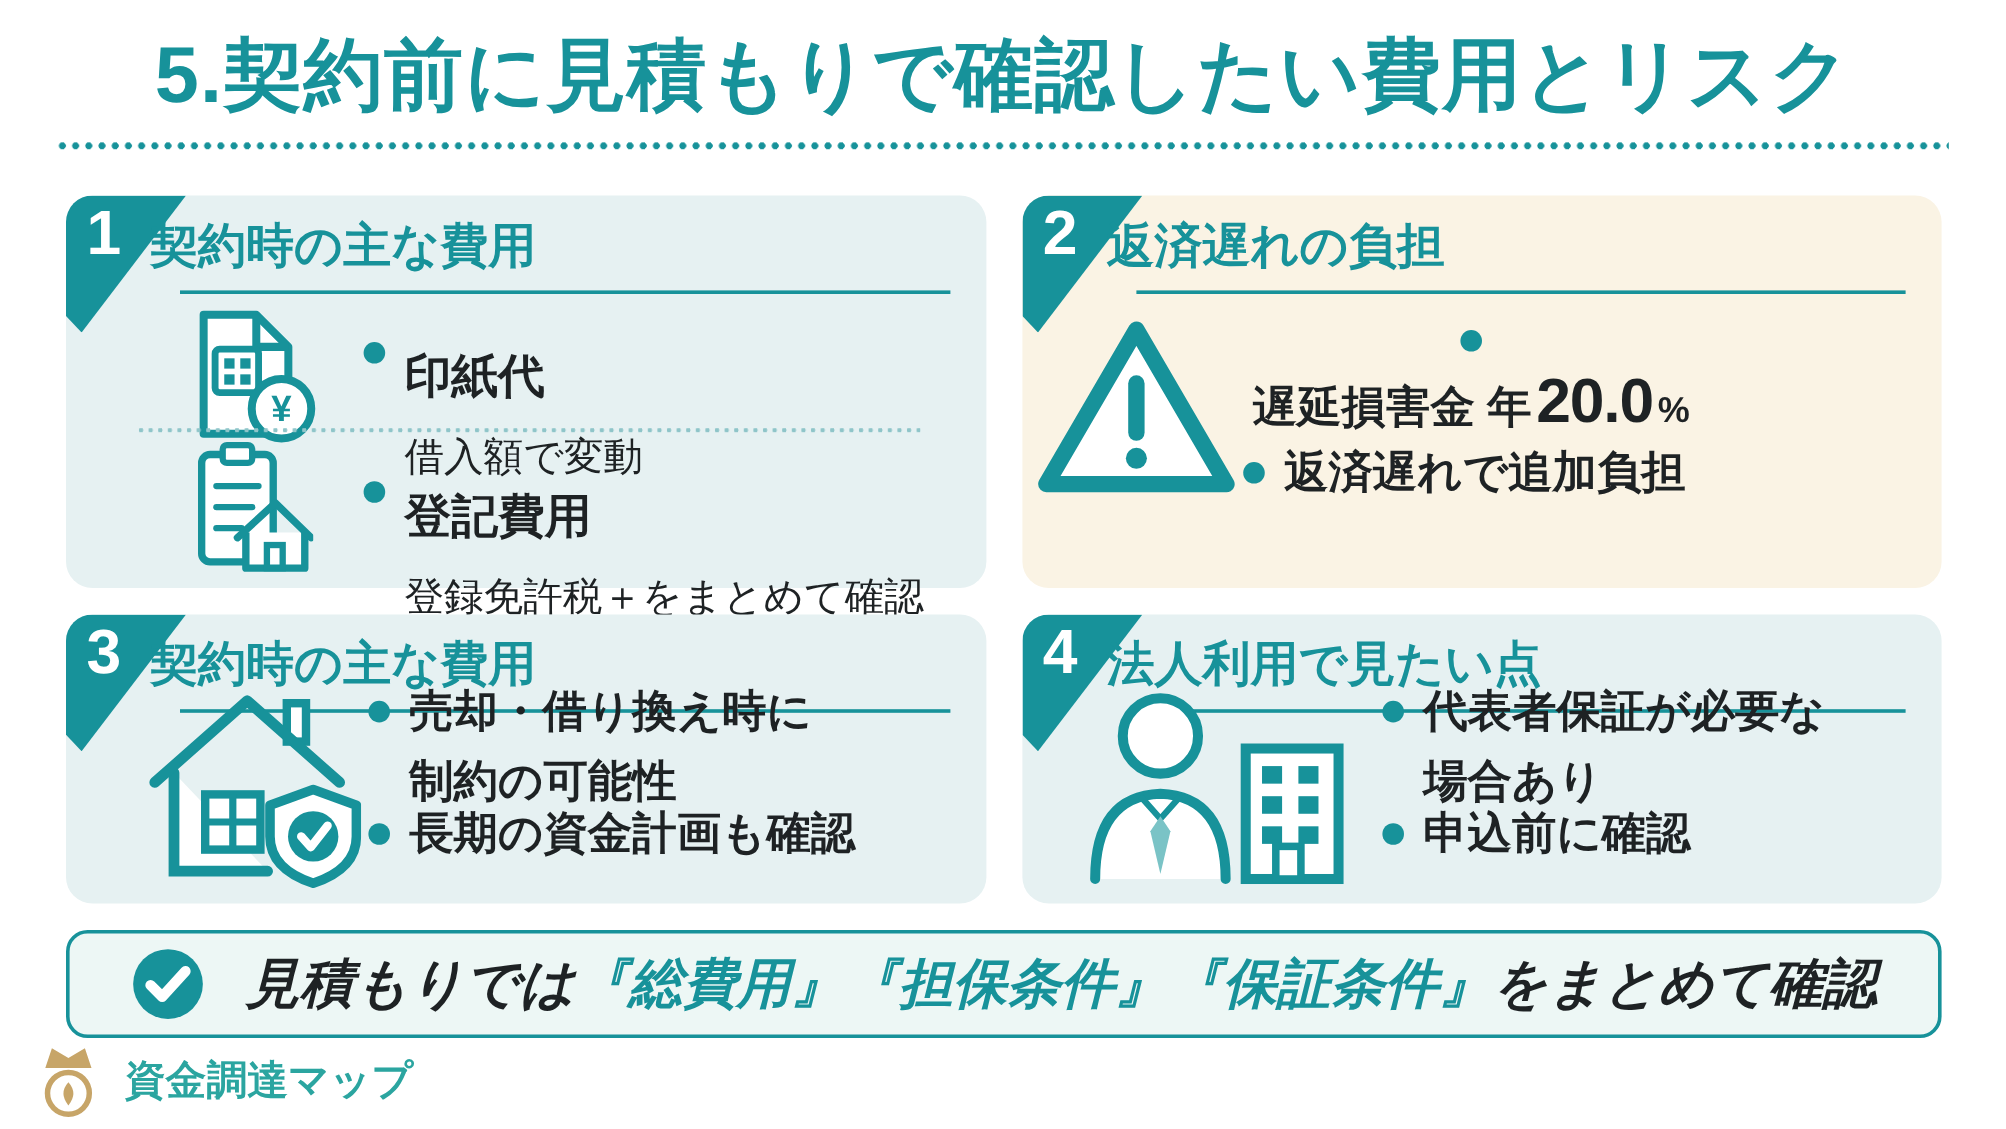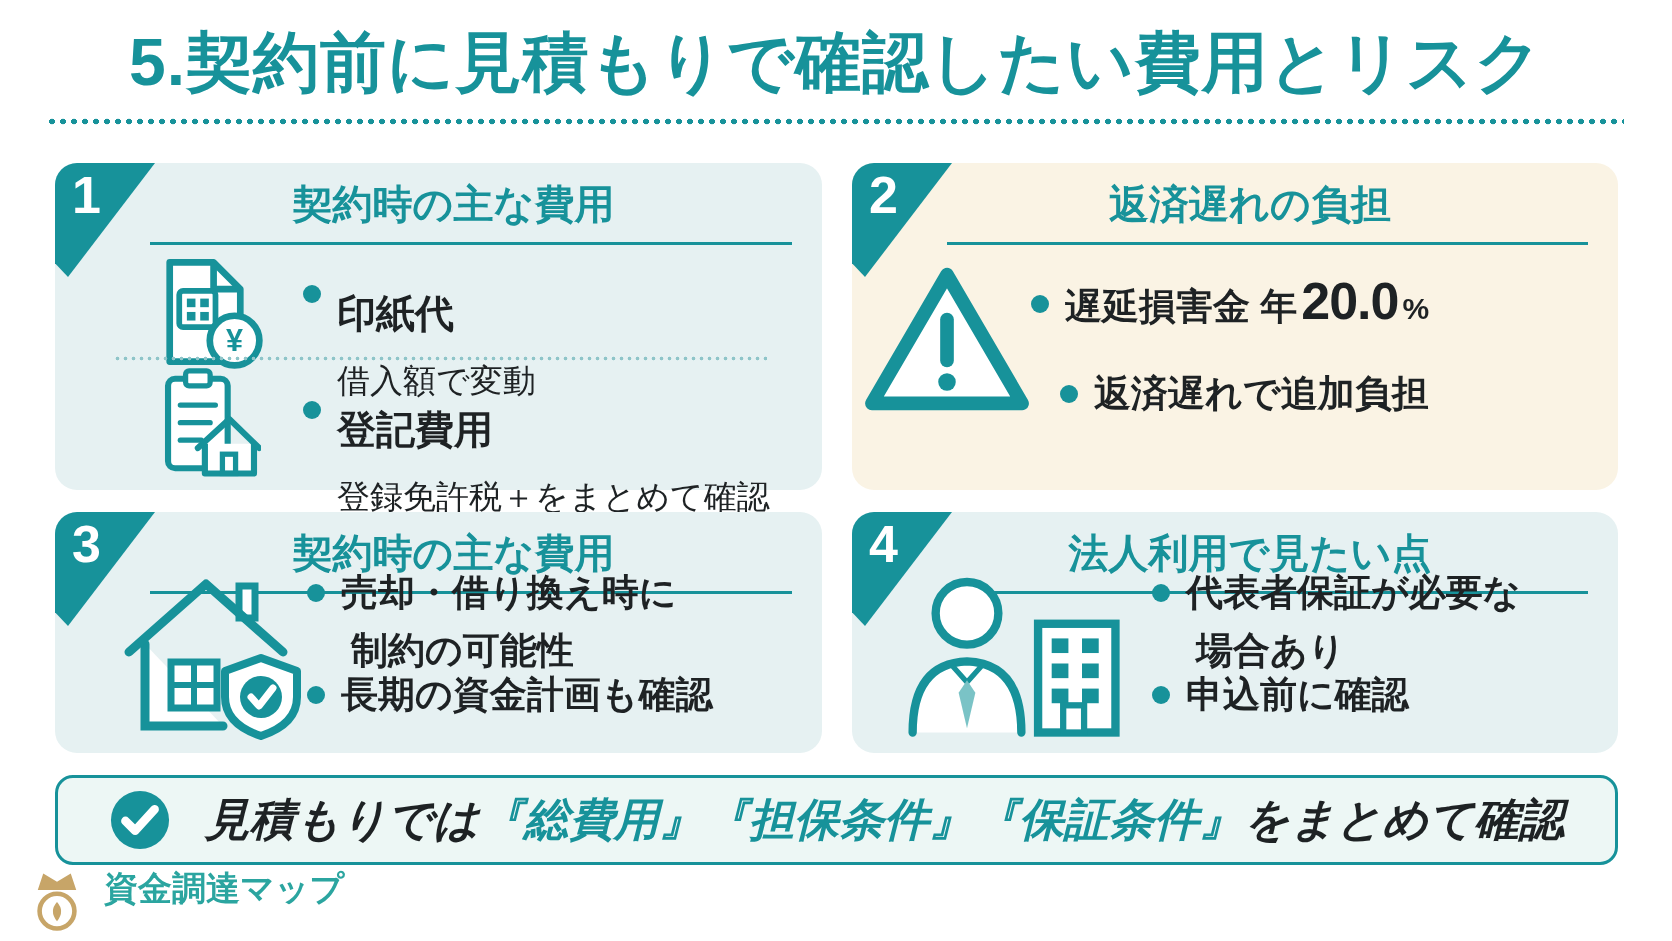--- a/index.html
+++ b/index.html
@@ -32,45 +32,45 @@
   #card1{left:55px;top:163px;width:767px;height:327px;}
   #card2{left:852px;top:163px;width:766px;height:327px;}
   #card3{left:55px;top:512px;width:767px;height:241px;}
   #card4{left:852px;top:512px;width:766px;height:241px;}
   .badge{
     position:absolute;top:0;left:0;width:100px;height:114px;background:var(--teal);
     clip-path:polygon(0 0,100% 0,13% 100%,0 88%);border-top-left-radius:22px;
   }
   .badge span{position:absolute;top:2px;left:17px;font-size:52px;font-weight:800;color:#fff;}
   .card-title{
-    position:absolute;top:14px;left:70px;right:40px;margin:0;text-align:center;
+    position:absolute;top:14px;left:70px;right:40px;margin:0;
     font-size:40px;font-weight:800;color:var(--teal);white-space:nowrap;
   }
   .card-underline{position:absolute;top:79px;left:95px;right:30px;height:3px;background:var(--teal);}
   .icon-abs{position:absolute;}
   .bullet-line{display:flex;align-items:center;gap:16px;white-space:nowrap;}
   .dot{width:18px;height:18px;border-radius:50%;background:var(--teal);flex:none;}
   .lbl-bold{font-size:39px;font-weight:800;color:var(--ink);margin-top:40px;}
   .lbl-med{font-size:37px;font-weight:600;color:var(--ink);}
   .sub-line{margin-left:34px;margin-top:18px;font-size:33px;font-weight:500;color:var(--ink);white-space:nowrap;}
-  .wrap-line2{margin-left:44px;margin-top:8px;font-size:37px;font-weight:600;color:var(--ink);white-space:nowrap;}
+  .wrap-line2{margin-left:34px;margin-top:8px;font-size:37px;font-weight:600;color:var(--ink);white-space:nowrap;}
   
   .c1-iconA{left:88px;top:86px;width:124px;height:124px;}
   .c1-textA{position:absolute;left:248px;top:84px;}
   .c1-dotted{
     position:absolute;top:193px;left:60px;width:652px;height:5px;
     background-image:radial-gradient(circle at 2.5px 2.5px,var(--teal-soft) 1.7px,transparent 2.1px);
     background-size:8px 5px;background-repeat:repeat-x;
   }
   .c1-iconB{left:92px;top:200px;width:114px;height:114px;}
   .c1-textB{position:absolute;left:248px;top:200px;}
   
   .c2-icon{left:12px;top:100px;width:166px;height:156px;}
-  .c2-b1{position:absolute;left:179px;top:112px;}
-  .c2-b2{position:absolute;left:208px;top:206px;}
+  .c2-b1{position:absolute;left:192px;top:112px;flex-direction:column;}
+  .c2-b2{position:absolute;left:184px;top:206px;}
   .rate-group{display:flex;align-items:baseline;gap:4px;}
   .rate-prefix{font-size:37px;font-weight:600;}
   .rate-big{font-size:52px;font-weight:800;letter-spacing:-1px;line-height:1;}
   .rate-unit{font-size:30px;font-weight:600;}
   
   .c3-icon{left:56px;top:46px;width:190px;height:190px;}
   .c3-b1{position:absolute;left:252px;top:56px;}
   .c3-b2{position:absolute;left:252px;top:158px;}
   
   .c4-icon{left:46px;top:50px;width:230px;height:180px;}
@@ -78,21 +78,21 @@
   .c4-b2{position:absolute;left:300px;top:158px;}
   
   .banner{
     position:absolute;left:55px;top:775px;width:1563px;height:90px;
     background:var(--banner-bg);border:3px solid var(--teal);border-radius:18px;
     display:flex;align-items:center;justify-content:center;gap:34px;font-style:italic;
   }
   .banner-text{font-size:45px;font-weight:800;color:var(--ink);white-space:nowrap;}
   .banner-text .hl{color:var(--teal);}
   
-  .footer{position:absolute;left:24px;top:866px;display:flex;align-items:flex-start;gap:14px;}
+  .footer{position:absolute;left:24px;top:866px;display:flex;align-items:center;gap:14px;}
   .brand-name{font-size:34px;font-weight:600;color:#2ba5a0;white-space:nowrap;}
 </style>
 </head>
 <body>
 
 <div class="canvas">
 
   <h1 class="page-title">5.契約前に見積もりで確認したい費用とリスク</h1>
   <div class="title-dots"></div>
 

